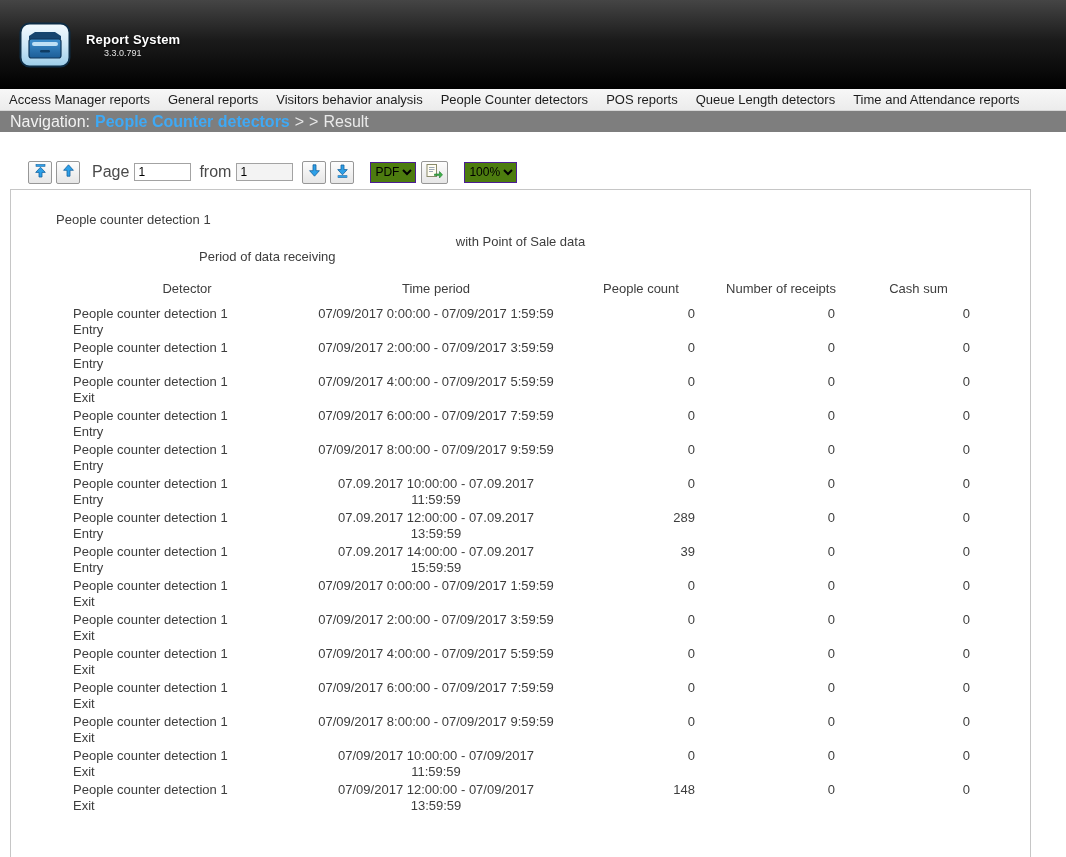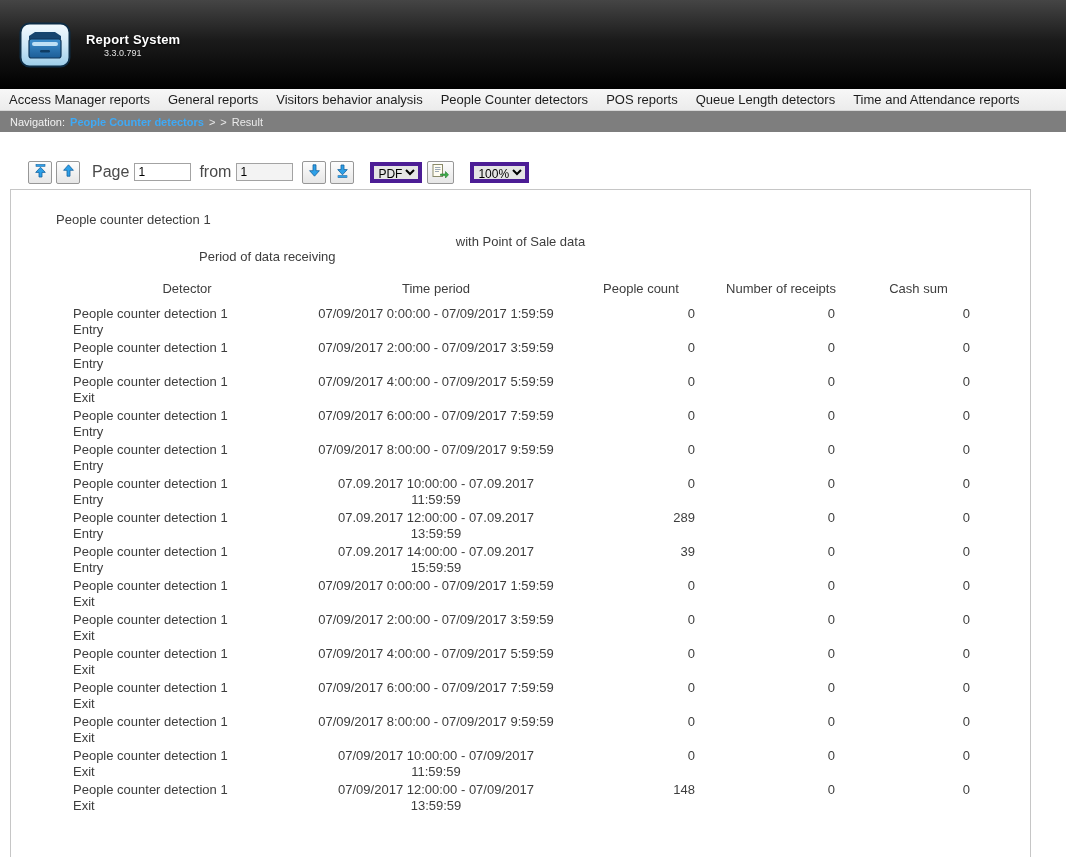--- a/index.html
+++ b/index.html
@@ -30,21 +30,21 @@
     border-bottom:1px solid #d6d6d6;
     display:flex; align-items:center;
     font-size:13px; color:#1d1d1d;
   }
   .menu-item { padding:0 9px; cursor:pointer; white-space:nowrap; }
 
   
   .breadcrumb {
     height:21px; background:#7e7e7e;
     display:flex; align-items:center;
-    padding-left:10px; font-size:11px; color:#fff; gap:5px;
+    padding-left:10px; font-size:16px; color:#fff; gap:5px;
   }
   .bc-prefix { color:#f2f2f2; }
   .bc-link { color:#3fa9f5; font-weight:bold; cursor:pointer; text-decoration:none; }
   .bc-sep { color:#e8e8e8; }
   .bc-current { color:#eaeaea;text-align:center; }
 
   
   .toolbar {
     margin:28px 0 5px 28px;
     display:flex; align-items:center; height:24px;
@@ -57,21 +57,21 @@
     padding:0; cursor:pointer; margin-right:4px;
   }
   .tb-label { font-size:16px; color:#4a4a4a; margin:0 5px 0 8px; }
   .tb-input {
     width:57px; height:18px; border:1px solid #a3a3a3;
     font-size:12px; padding:1px 3px; font-family:"Liberation Sans",sans-serif;
   }
   .tb-input-total { background:#f3f3f3; }
   .tb-select {
     height:21px; font-size:12px; margin-left:12px;
-    border:4px solid #4c1d95; background:#e5e5e5;
+    border:1px solid #4c1d95; background:#4d7c0f;
     font-family:"Liberation Sans",sans-serif;
   }
   .tb-export { margin-left:5px; width:27px; }
 
   
   .report {
     margin-left:10px; width:1021px; height:700px;
     border:1px solid #c6c6c6;
     padding-top:22px;
     font-size:13px; color:#3d3d3d;

